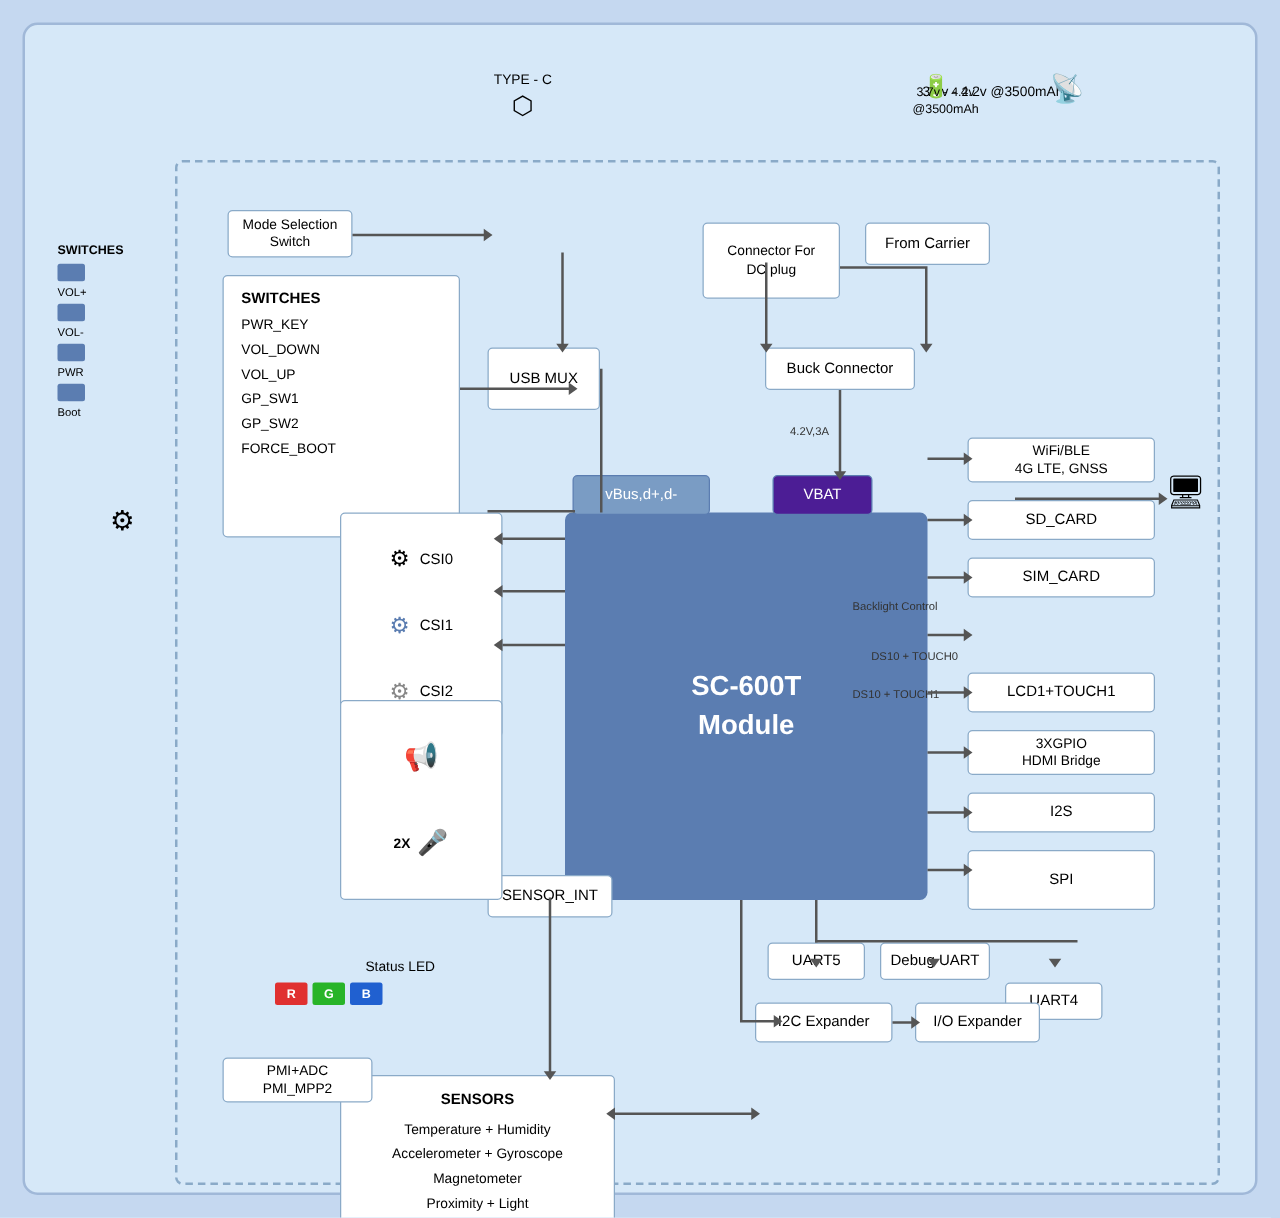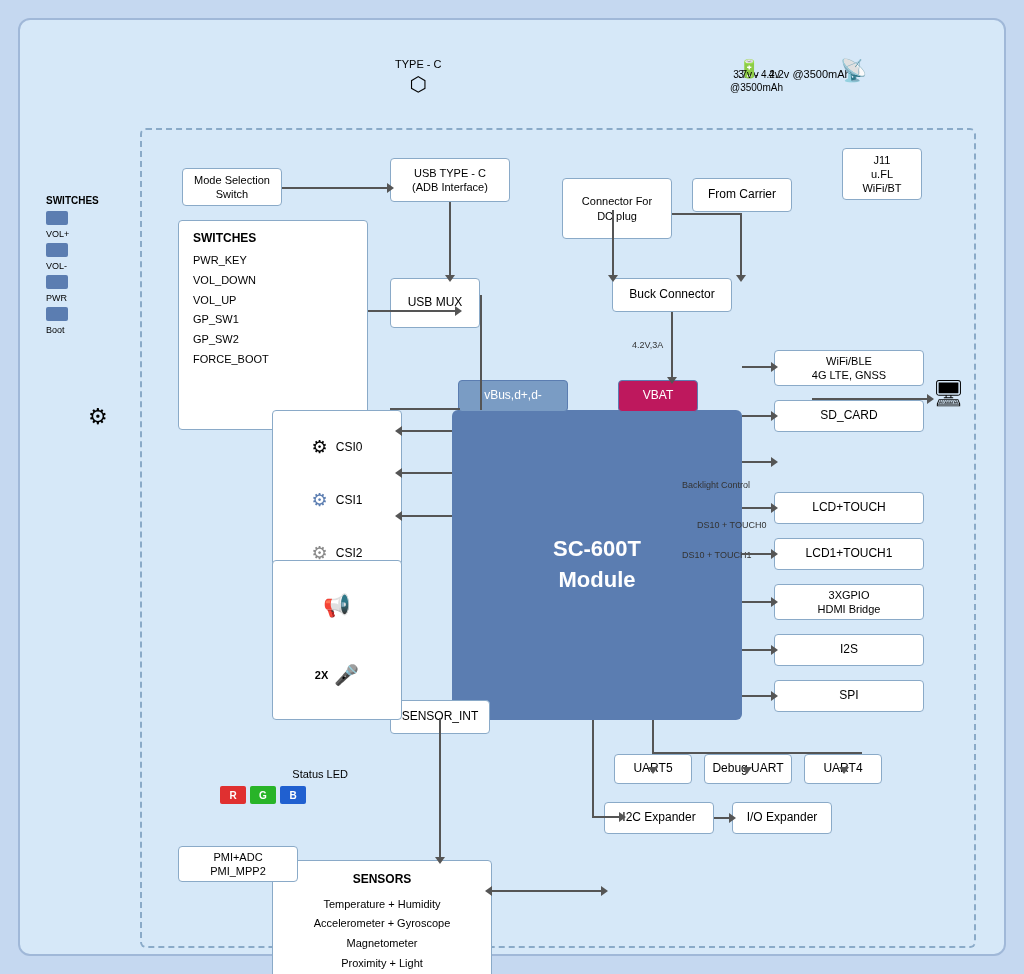--- a/index.html
+++ b/index.html
@@ -133,24 +133,20 @@
 @3500mAh</div>
   </div>
   <div style="position:absolute; top:38px; left:718px; font-size:18px;">🔋</div>
 
   <div style="position:absolute; top:38px; left:820px; text-align:center;">
     <div style="font-size:22px;">📡</div>
   </div>
 
   <div class="main-box">
 
-    <div class="box" style="top:28px; left:248px; width:120px; height:44px;">
-      <span style="white-space:pre-line; font-size:11px;">USB TYPE - C
-(ADB Interface)</span>
-    </div>
 
     <div class="box" style="top:38px; left:40px; width:100px; height:38px;">
       <span style="white-space:pre-line; font-size:11px;">Mode Selection
 Switch</span>
     </div>
 
     <div class="box" style="top:148px; left:248px; width:90px; height:50px;">
       <span>USB MUX</span>
     </div>
 
@@ -160,25 +156,20 @@
     </div>
 
     <div class="box" style="top:48px; left:550px; width:100px; height:34px;">
       <span>From Carrier</span>
     </div>
 
     <div class="box" style="top:148px; left:470px; width:120px; height:34px;">
       <span>Buck Connector</span>
     </div>
 
-    <div class="box" style="top:18px; left:700px; width:80px; height:52px;">
-      <span style="white-space:pre-line; font-size:11px;">J11
-u.FL
-WiFi/BT</span>
-    </div>
 
     <div style="position:absolute; top:90px; left:36px; width:190px; height:210px; background:white; border:1.5px solid #8aaac8; border-radius:4px; padding:10px 14px;">
       <div style="font-weight:bold; font-size:12px; margin-bottom:6px;">SWITCHES</div>
       <div style="font-size:11px; line-height:1.8;">
         <div>PWR_KEY</div>
         <div>VOL_DOWN</div>
         <div>VOL_UP</div>
         <div>GP_SW1</div>
         <div>GP_SW2</div>
         <div>FORCE_BOOT</div>
@@ -187,68 +178,68 @@
 
     <div class="module-center">
       <span style="white-space:pre-line;">SC-600T
 Module</span>
     </div>
 
     <div class="box" style="top:250px; left:316px; width:110px; height:32px; background:#7a9cc4; color:white; border-color:#5b7db1;">
       <span>vBus,d+,d-</span>
     </div>
 
-    <div class="box" style="top:250px; left:476px; width:80px; height:32px; background:#be185d; color:white; border-color:#5b7db1;">
+    <div class="box" style="top:250px; left:476px; width:80px; height:32px; background:#4c1d95; color:white; border-color:#5b7db1;">
       <span>VBAT</span>
     </div>
 
     <div class="box" style="top:220px; left:632px; width:150px; height:36px;">
       <span style="white-space:pre-line; font-size:11px;">WiFi/BLE
 4G LTE, GNSS</span>
     </div>
 
     <div class="box" style="top:270px; left:632px; width:150px; height:32px;">
       <span>SD_CARD</span>
     </div>
 
-
-    <div class="box" style="top:362px; left:632px; width:150px; height:32px;">
-      <span>LCD+TOUCH</span>
-    </div>
+    <div class="box" style="top:316px; left:632px; width:150px; height:32px;">
+      <span>SIM_CARD</span>
+    </div>
+
 
     <div class="box" style="top:408px; left:632px; width:150px; height:32px;">
       <span>LCD1+TOUCH1</span>
     </div>
 
     <div class="box" style="top:454px; left:632px; width:150px; height:36px;">
       <span style="white-space:pre-line; font-size:11px;">3XGPIO
 HDMI Bridge</span>
     </div>
 
     <div class="box" style="top:504px; left:632px; width:150px; height:32px;text-align:center;">
       <span>I2S</span>
     </div>
 
-    <div class="box" style="top:550px; left:632px; width:150px; height:32px;">
+    <div class="box" style="top:550px; left:632px; width:150px; height:48px;">
       <span>SPI</span>
     </div>
 
     <div class="box" style="top:570px; left:248px; width:100px; height:34px;">
       <span>SENSOR_INT</span>
     </div>
 
     <div class="box" style="top:624px; left:472px; width:78px; height:30px;">
       <span>UART5</span>
     </div>
 
     <div class="box" style="top:624px; left:562px; width:88px; height:30px;">
       <span>Debug UART</span>
     </div>
 
-    <div class="box" style="top:624px; left:662px; width:78px; height:30px;">
+    <div class="box" style="top:656px; left:662px; width:78px; height:30px;">
       <span>UART4</span>
     </div>
 
     <div class="box" style="top:672px; left:462px; width:110px; height:32px;">
       <span>I2C Expander</span>
     </div>
 
     <div class="box" style="top:672px; left:590px; width:100px; height:32px;">
       <span>I/O Expander</span>
     </div>

